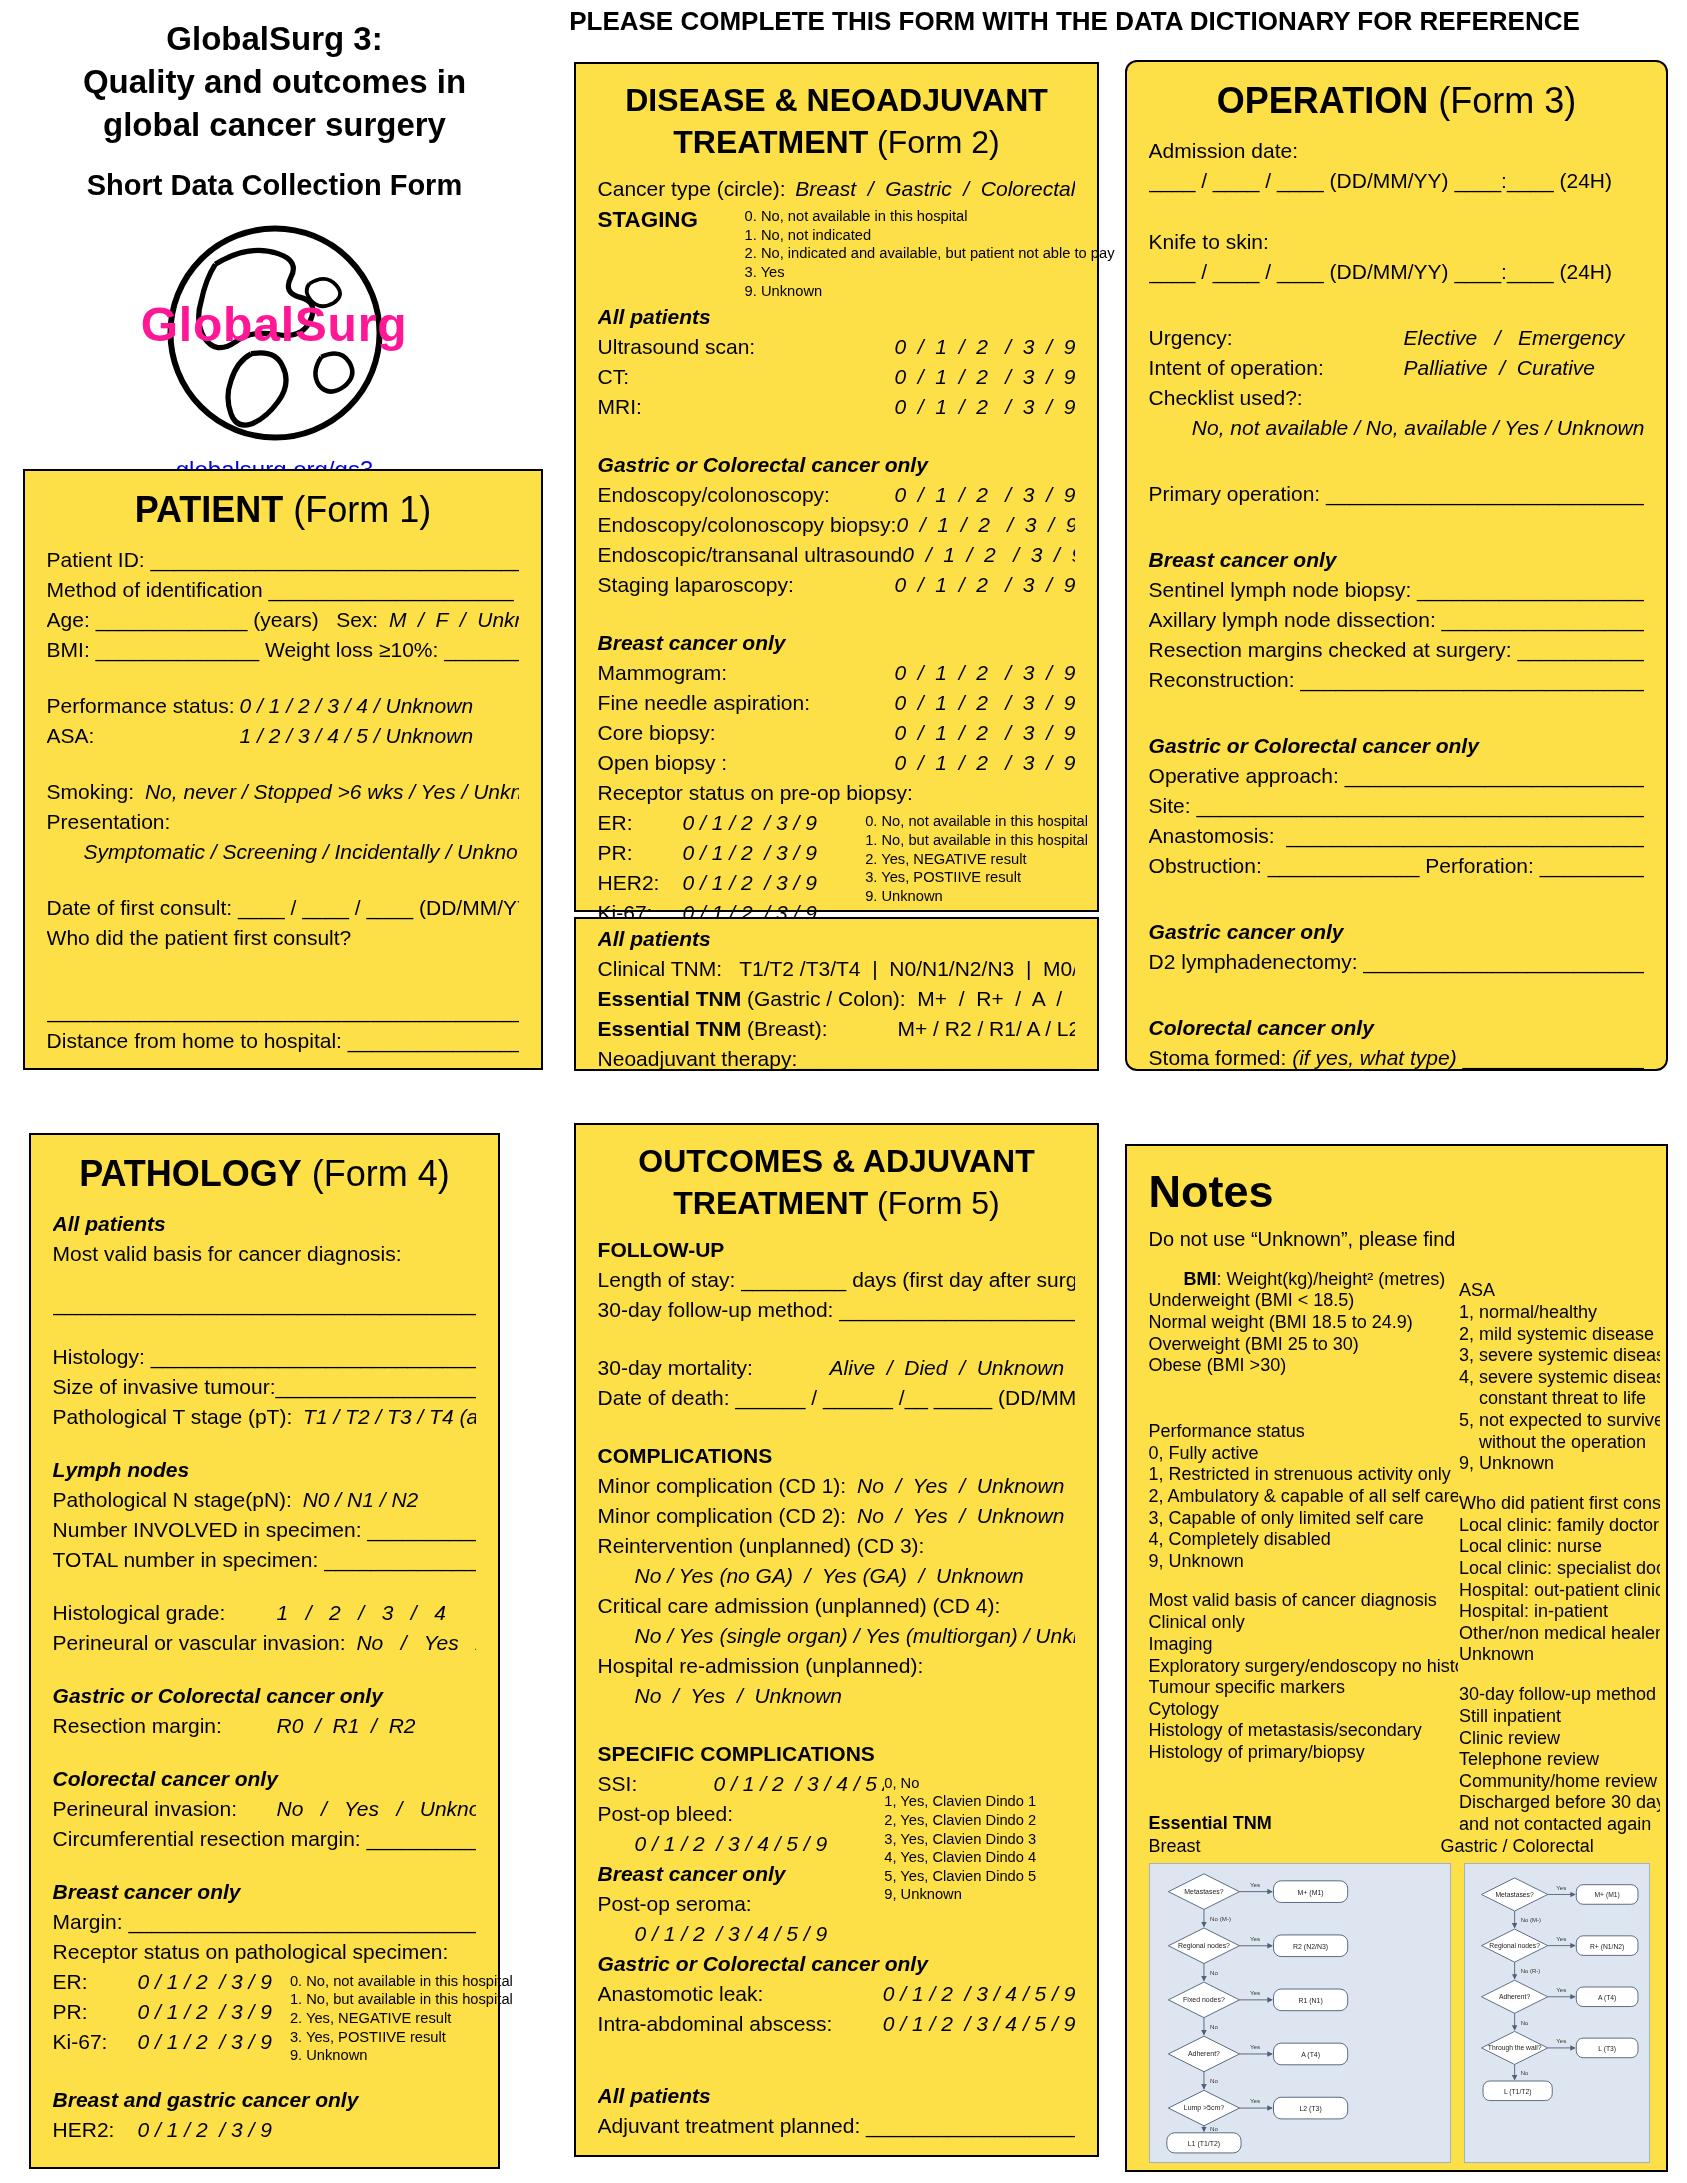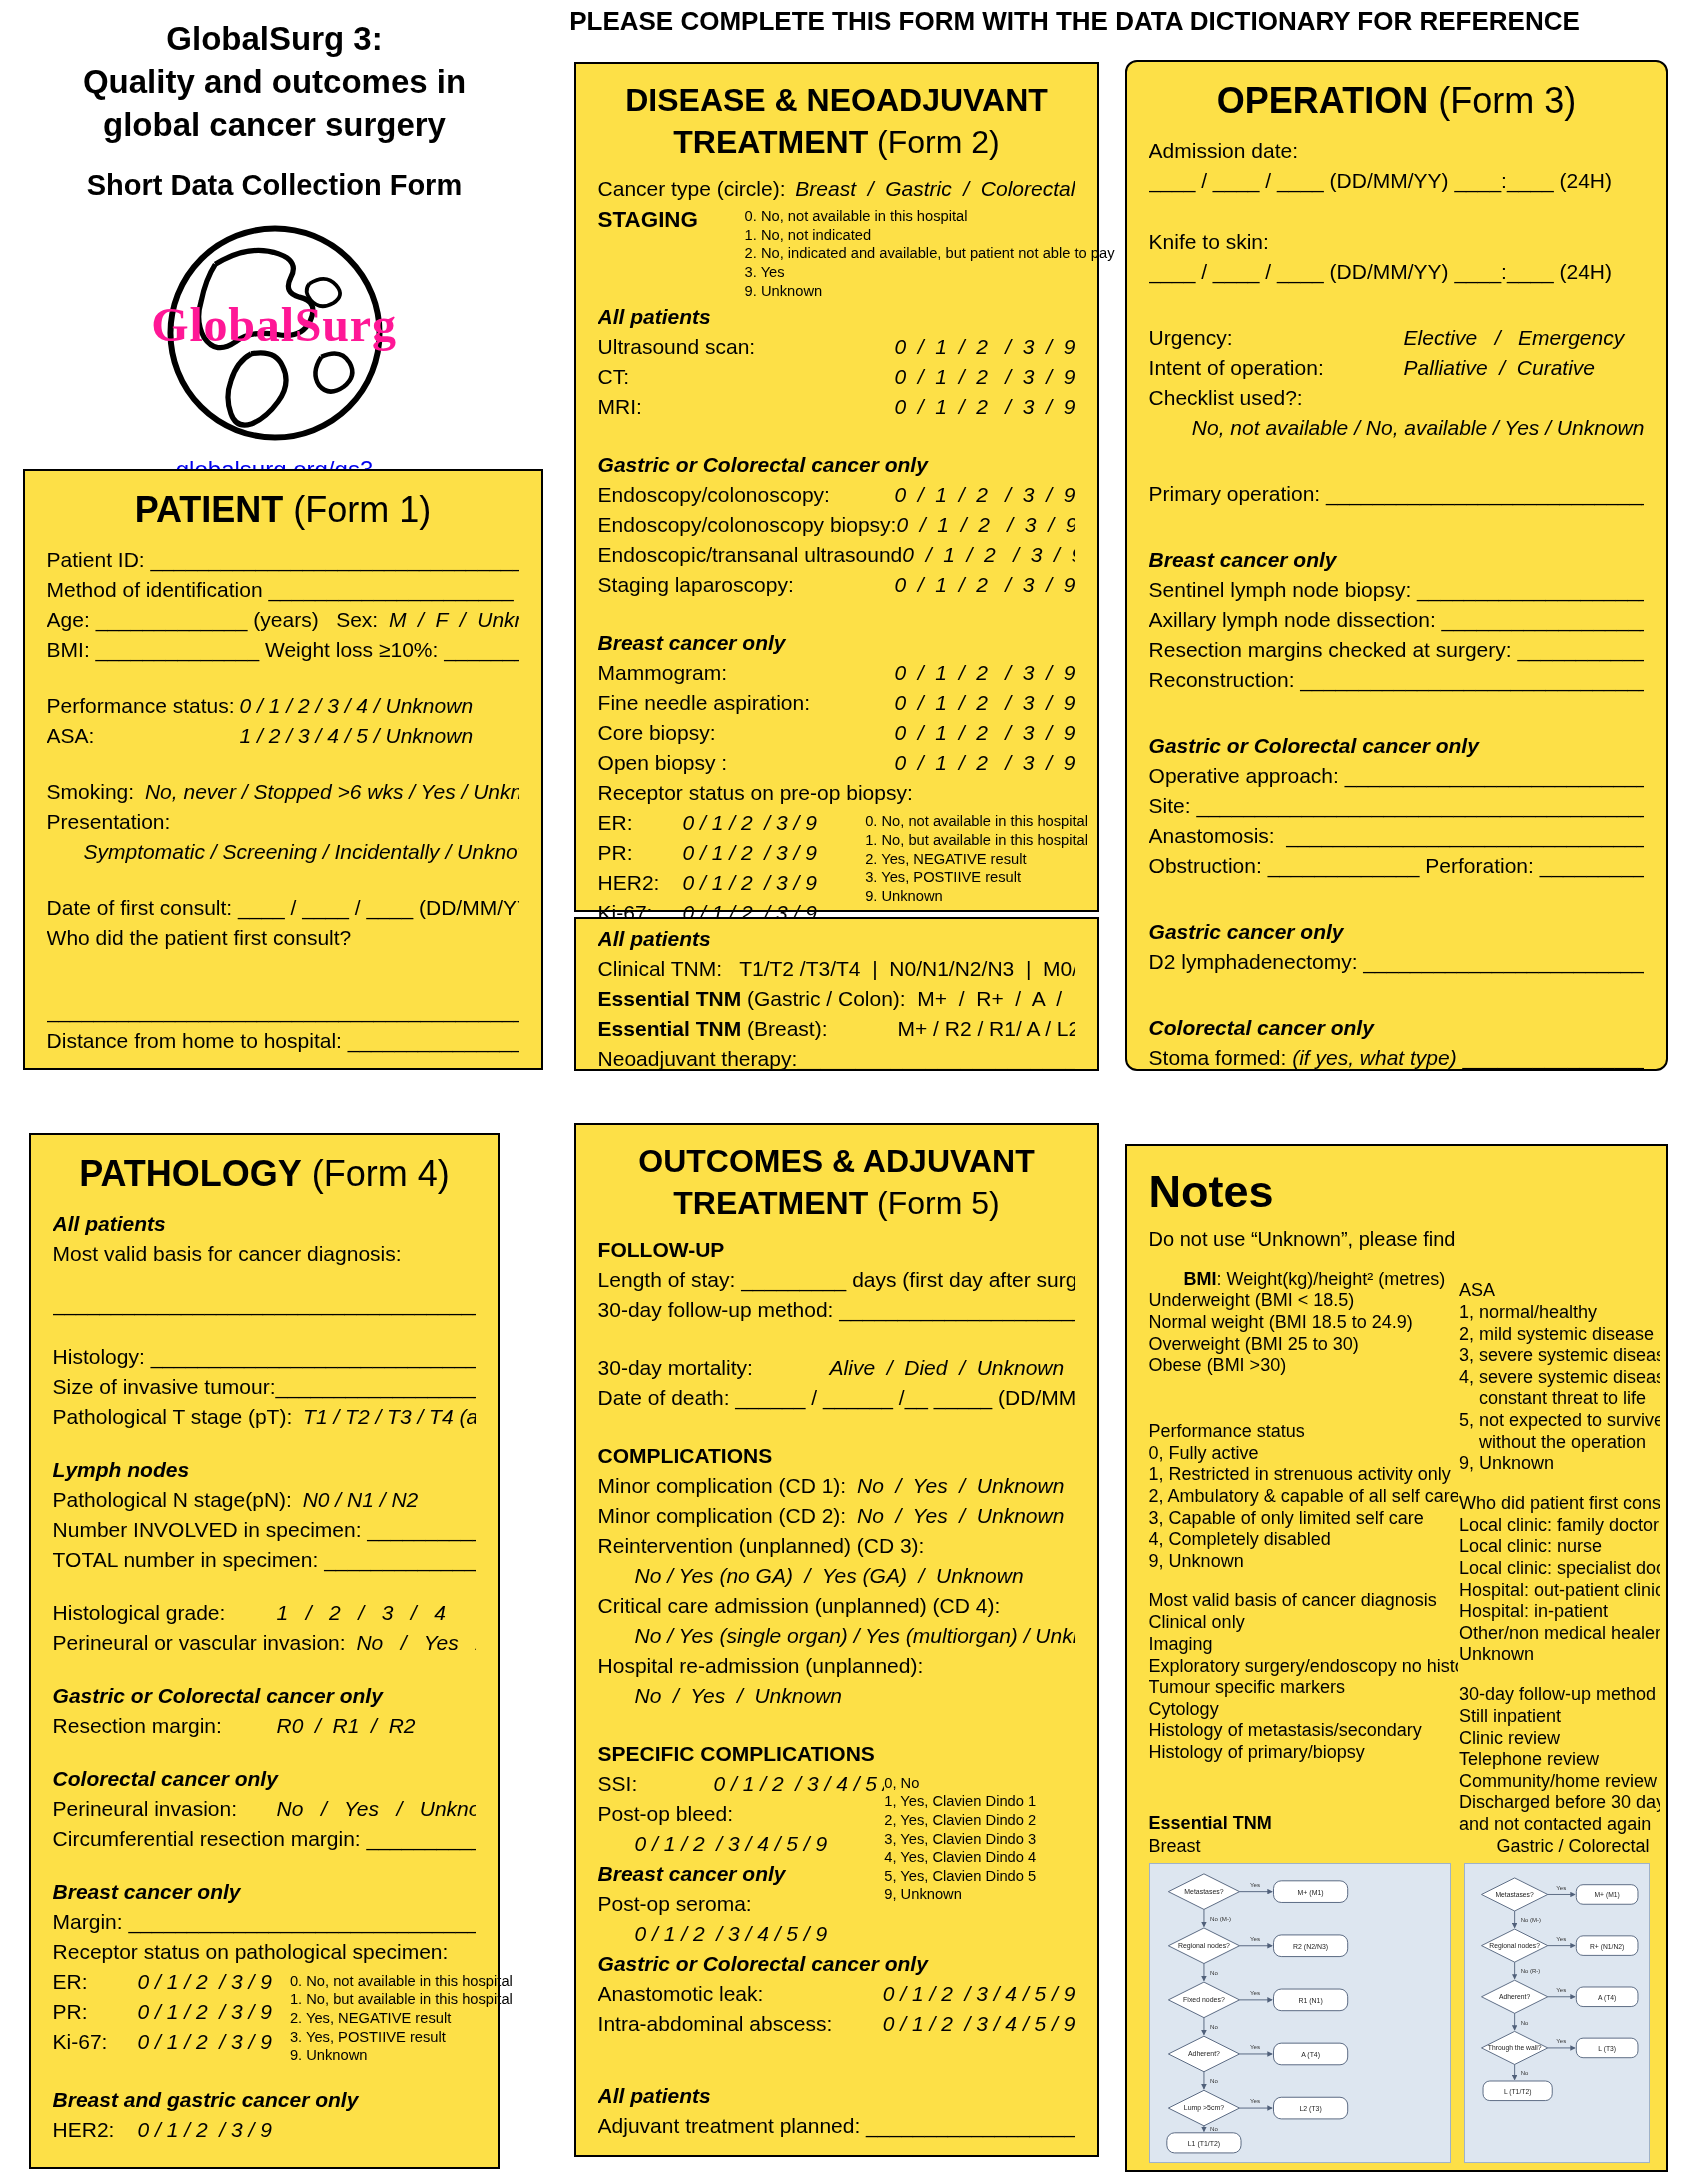--- a/index.html
+++ b/index.html
@@ -7,21 +7,21 @@
         font-family:"Liberation Sans",sans-serif;color:#000;overflow:hidden;}
   .banner{position:absolute;left:479px;top:6.2px;width:1191px;text-align:center;
           font-size:26px;font-weight:700;}
   
   .masthead{position:absolute;left:23px;top:17px;width:503px;text-align:center;}
   .mtitle div{font-size:33px;font-weight:700;line-height:43px;}
   .msub{margin-top:23px;font-size:29px;font-weight:700;}
   .logo{position:relative;margin:18.6px auto 0;width:240px;height:229px;}
   .logo svg{display:block;margin:0 auto;}
   .logotext{position:absolute;left:-70px;top:76px;width:379px;text-align:center;
-            font-size:48px;font-weight:700;letter-spacing:0.8px;font-family:Liberation Serif, serif;}
+            font-size:48px;font-weight:700;letter-spacing:0.8px;}
   .mlink{display:block;margin-top:6.2px;font-size:24px;text-decoration:underline;cursor:pointer;}
   
   .box{position:absolute;border:2.3px solid #000;background:#fde047;box-sizing:border-box;
        padding:10.8px 21.6px 7.7px 21.6px;}
   .btitle{text-align:center;font-size:36px;line-height:48px;margin:4.6px 0 10.8px 0;}
   .btitle.two{font-size:32px;line-height:42px;}
   .btb{font-weight:700;}
   .btn{font-weight:400;}
   
   .ln{display:flex;align-items:baseline;min-height:30px;line-height:30px;
@@ -55,21 +55,21 @@
   .nbig{font-size:20px;min-height:36px;line-height:36px;}
   .nhead{min-height:23px;line-height:23px;font-size:18px;}
   .nhead .lt{font-weight:400;}
   .nl{min-height:21.6px;line-height:21.6px;font-size:18px;}
   .nbold .lt{font-weight:700;padding-left:35px;}
   .nbold{min-height:21.6px;line-height:21.6px;font-size:18px;}
   .nbold .rt{font-style:normal;}
   .tnmblock{position:absolute;left:21.6px;top:666px;width:501px;}
   .nhead2{font-weight:700;font-size:18px;line-height:23px;}
   .tnmlabels{display:flex;font-size:18px;line-height:23px;}
-  .tnmlabels .gclab{margin-left:auto;width:209px;text-align:right;}
+  .tnmlabels .gclab{margin-left:auto;width:209px;}
   .charts{display:flex;margin-top:4.6px;gap:12.4px;}
   .chartpanel{background:#dde6f0;border:0.8px solid #9fb2c8;box-sizing:border-box;padding:6.2px;}
   .chartpanel.bp{width:303px;height:300px;}
   .chartpanel.gp{width:186px;height:300px;}
   .fc-shape{fill:#ffffff;stroke:#50607a;stroke-width:1.2;}
   .fc-txt{font-size:9px;font-family:"Liberation Sans",sans-serif;fill:#222;}
   .fc-edge{stroke:#50607a;stroke-width:1.2;fill:none;}
   .fc-lbl{font-size:8px;fill:#333;}
 </style>
 </head>

